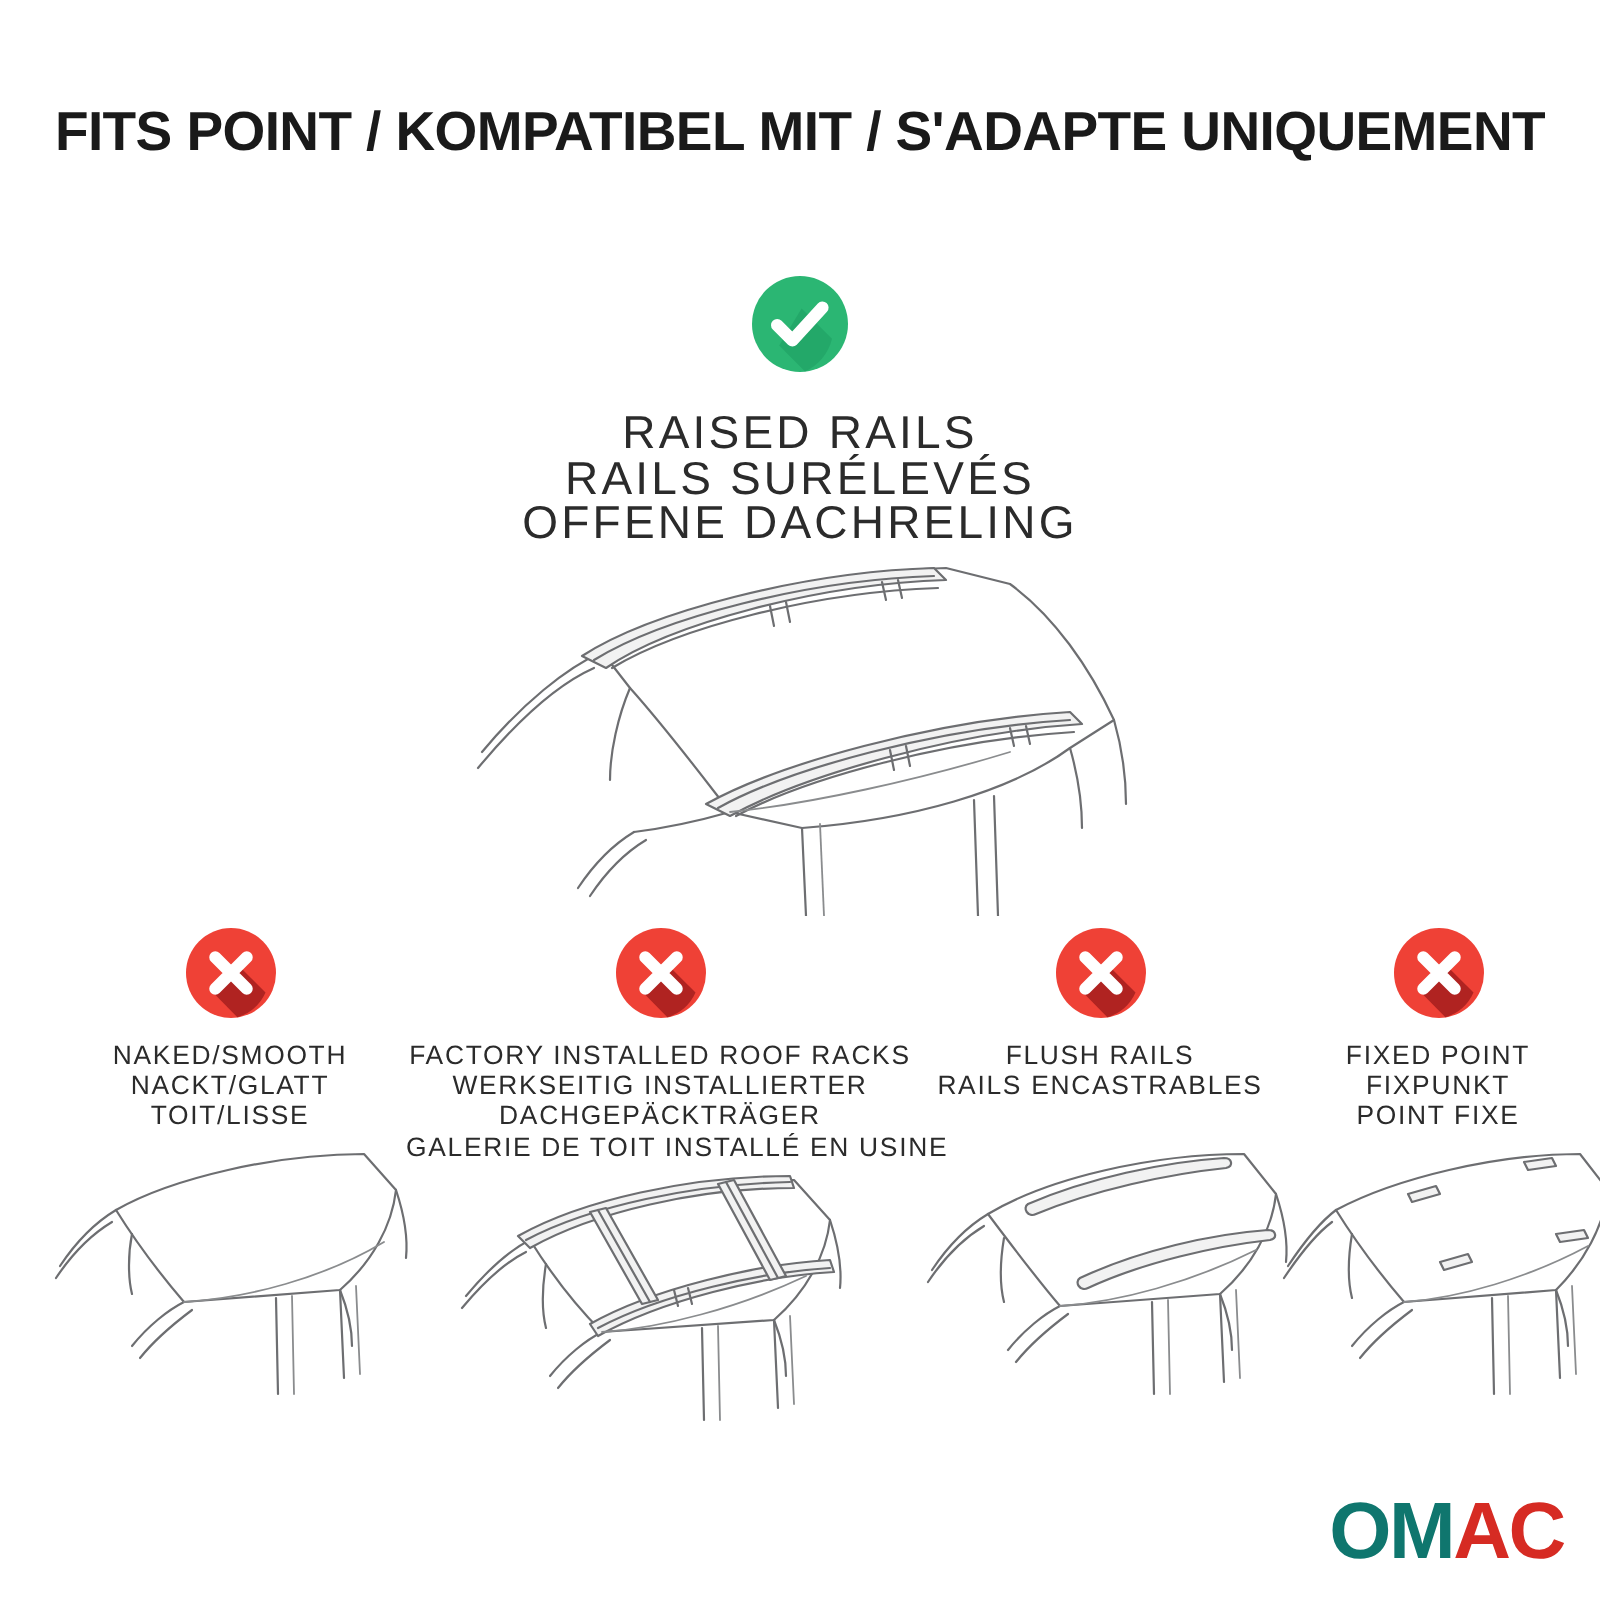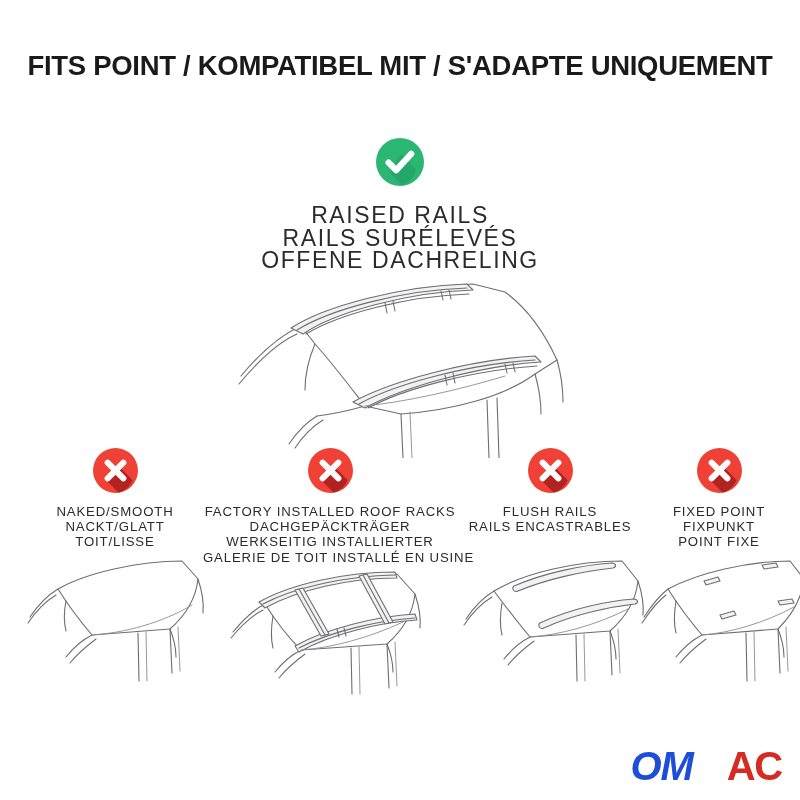--- a/index.html
+++ b/index.html
@@ -62,21 +62,21 @@
     left: 205px;
     top: 278px;
     width: 390px;
     height: 180px;
   }
 
   
   #negative-row {
     position: absolute;
     left: 0;
-    top: 448px;
+    top: 464px;
     width: 800px;
     height: 240px;
   }
   .neg-col {
     position: absolute;
     top: 0;
     text-align: center;
   }
   .neg-badge-wrap { height: 50px; }
   .neg-labels {
@@ -98,22 +98,22 @@
   #logo {
     position: absolute;
     right: 18px;
     bottom: 14px;
     font-size: 40px;
     font-weight: bold;
     letter-spacing: -1.2px;
     line-height: 40px;
     font-family: "Liberation Sans", sans-serif;
   }
-  #logo .lo-dark { color: #1d4ed8; font-style: italic; }
-  #logo .lo-red  { color: #d62b23; padding-left: 34px; }
+  #logo .lo-dark { color: #0f766e; }
+  #logo .lo-red  { color: #d62b23; }
 
   .ill-stroke {
     fill: none;
     stroke: #6d6e71;
     stroke-width: 1.1;
     stroke-linecap: round;
     stroke-linejoin: round;
   }
   .ill-stroke-thin {
     fill: none;
@@ -242,22 +242,22 @@
       <span class="badge">
         <svg width="45" height="45" viewBox="0 0 48 48" aria-hidden="true">
           <circle cx="24" cy="24" r="24" fill="#ef4136"></circle>
           <path d="M27 19 L42.4 34.4 A24 24 0 0 1 27.4 47.6 L14 34 Z" fill="#9e1b1b" opacity="0.78"></path>
           <path d="M15.6 15.6 L32.4 32.4 M32.4 15.6 L15.6 32.4" fill="none" stroke="#ffffff" stroke-width="6.4" stroke-linecap="round"></path>
         </svg>
       </span>
     </div>
     <div class="neg-labels">
       <div>FACTORY INSTALLED ROOF RACKS</div>
+      <div>WERKSEITIG INSTALLIERTER</div>
       <div>DACHGEPÄCKTRÄGER</div>
-      <div>WERKSEITIG INSTALLIERTER</div>
       <div>GALERIE DE TOIT INSTALLÉ EN USINE</div>
     </div>
     <div class="neg-illustration" style="top:118px;">
       <svg width="254" height="130" viewBox="0 0 254 130" aria-hidden="true">
         <path class="ill-fill-white" d="M62 38 C92 20 146 8 194 8 L212 28 C210 46 200 64 184 78
                  L98 84 C84 70 72 54 62 38 Z"></path>
         <path class="ill-stroke" d="M62 38 C50 44 40 54 30 66"></path>
         <path class="ill-stroke" d="M60 44 C48 50 38 60 28 72"></path>
         <path class="ill-stroke" d="M70 50 C68 62 68 74 70 82"></path>
         <path class="ill-stroke" d="M98 84 C90 88 80 96 72 106"></path>

